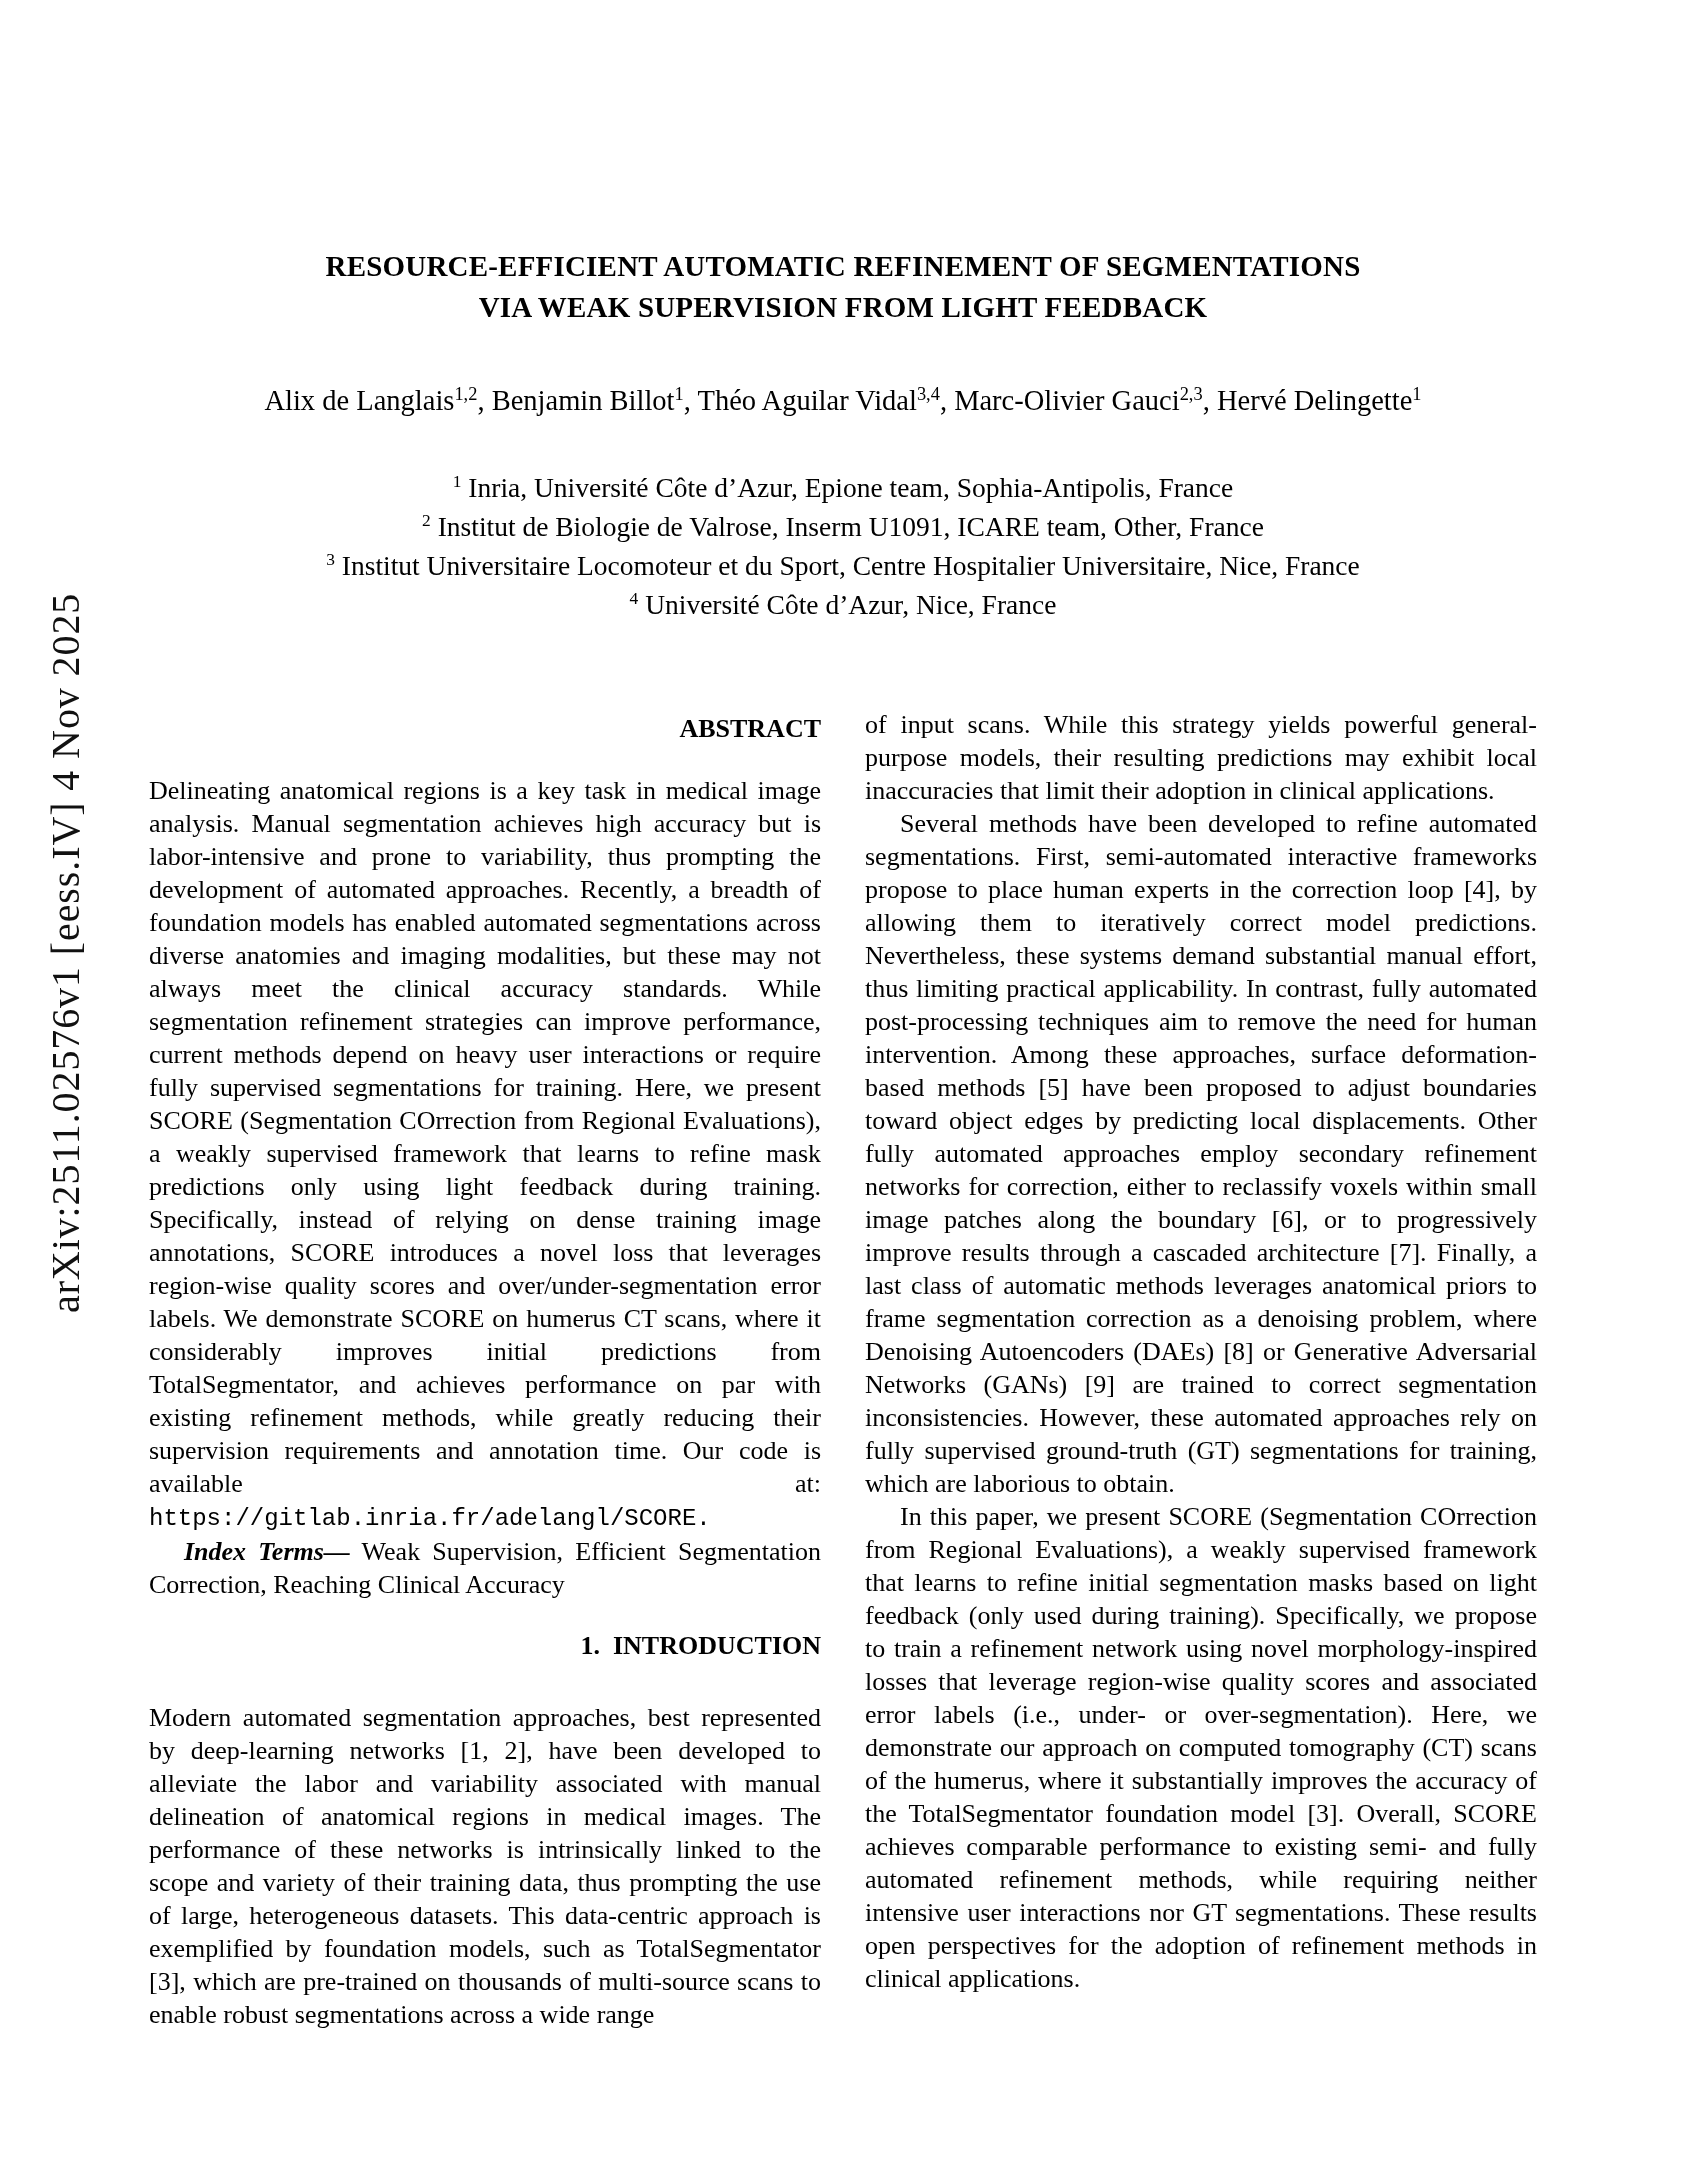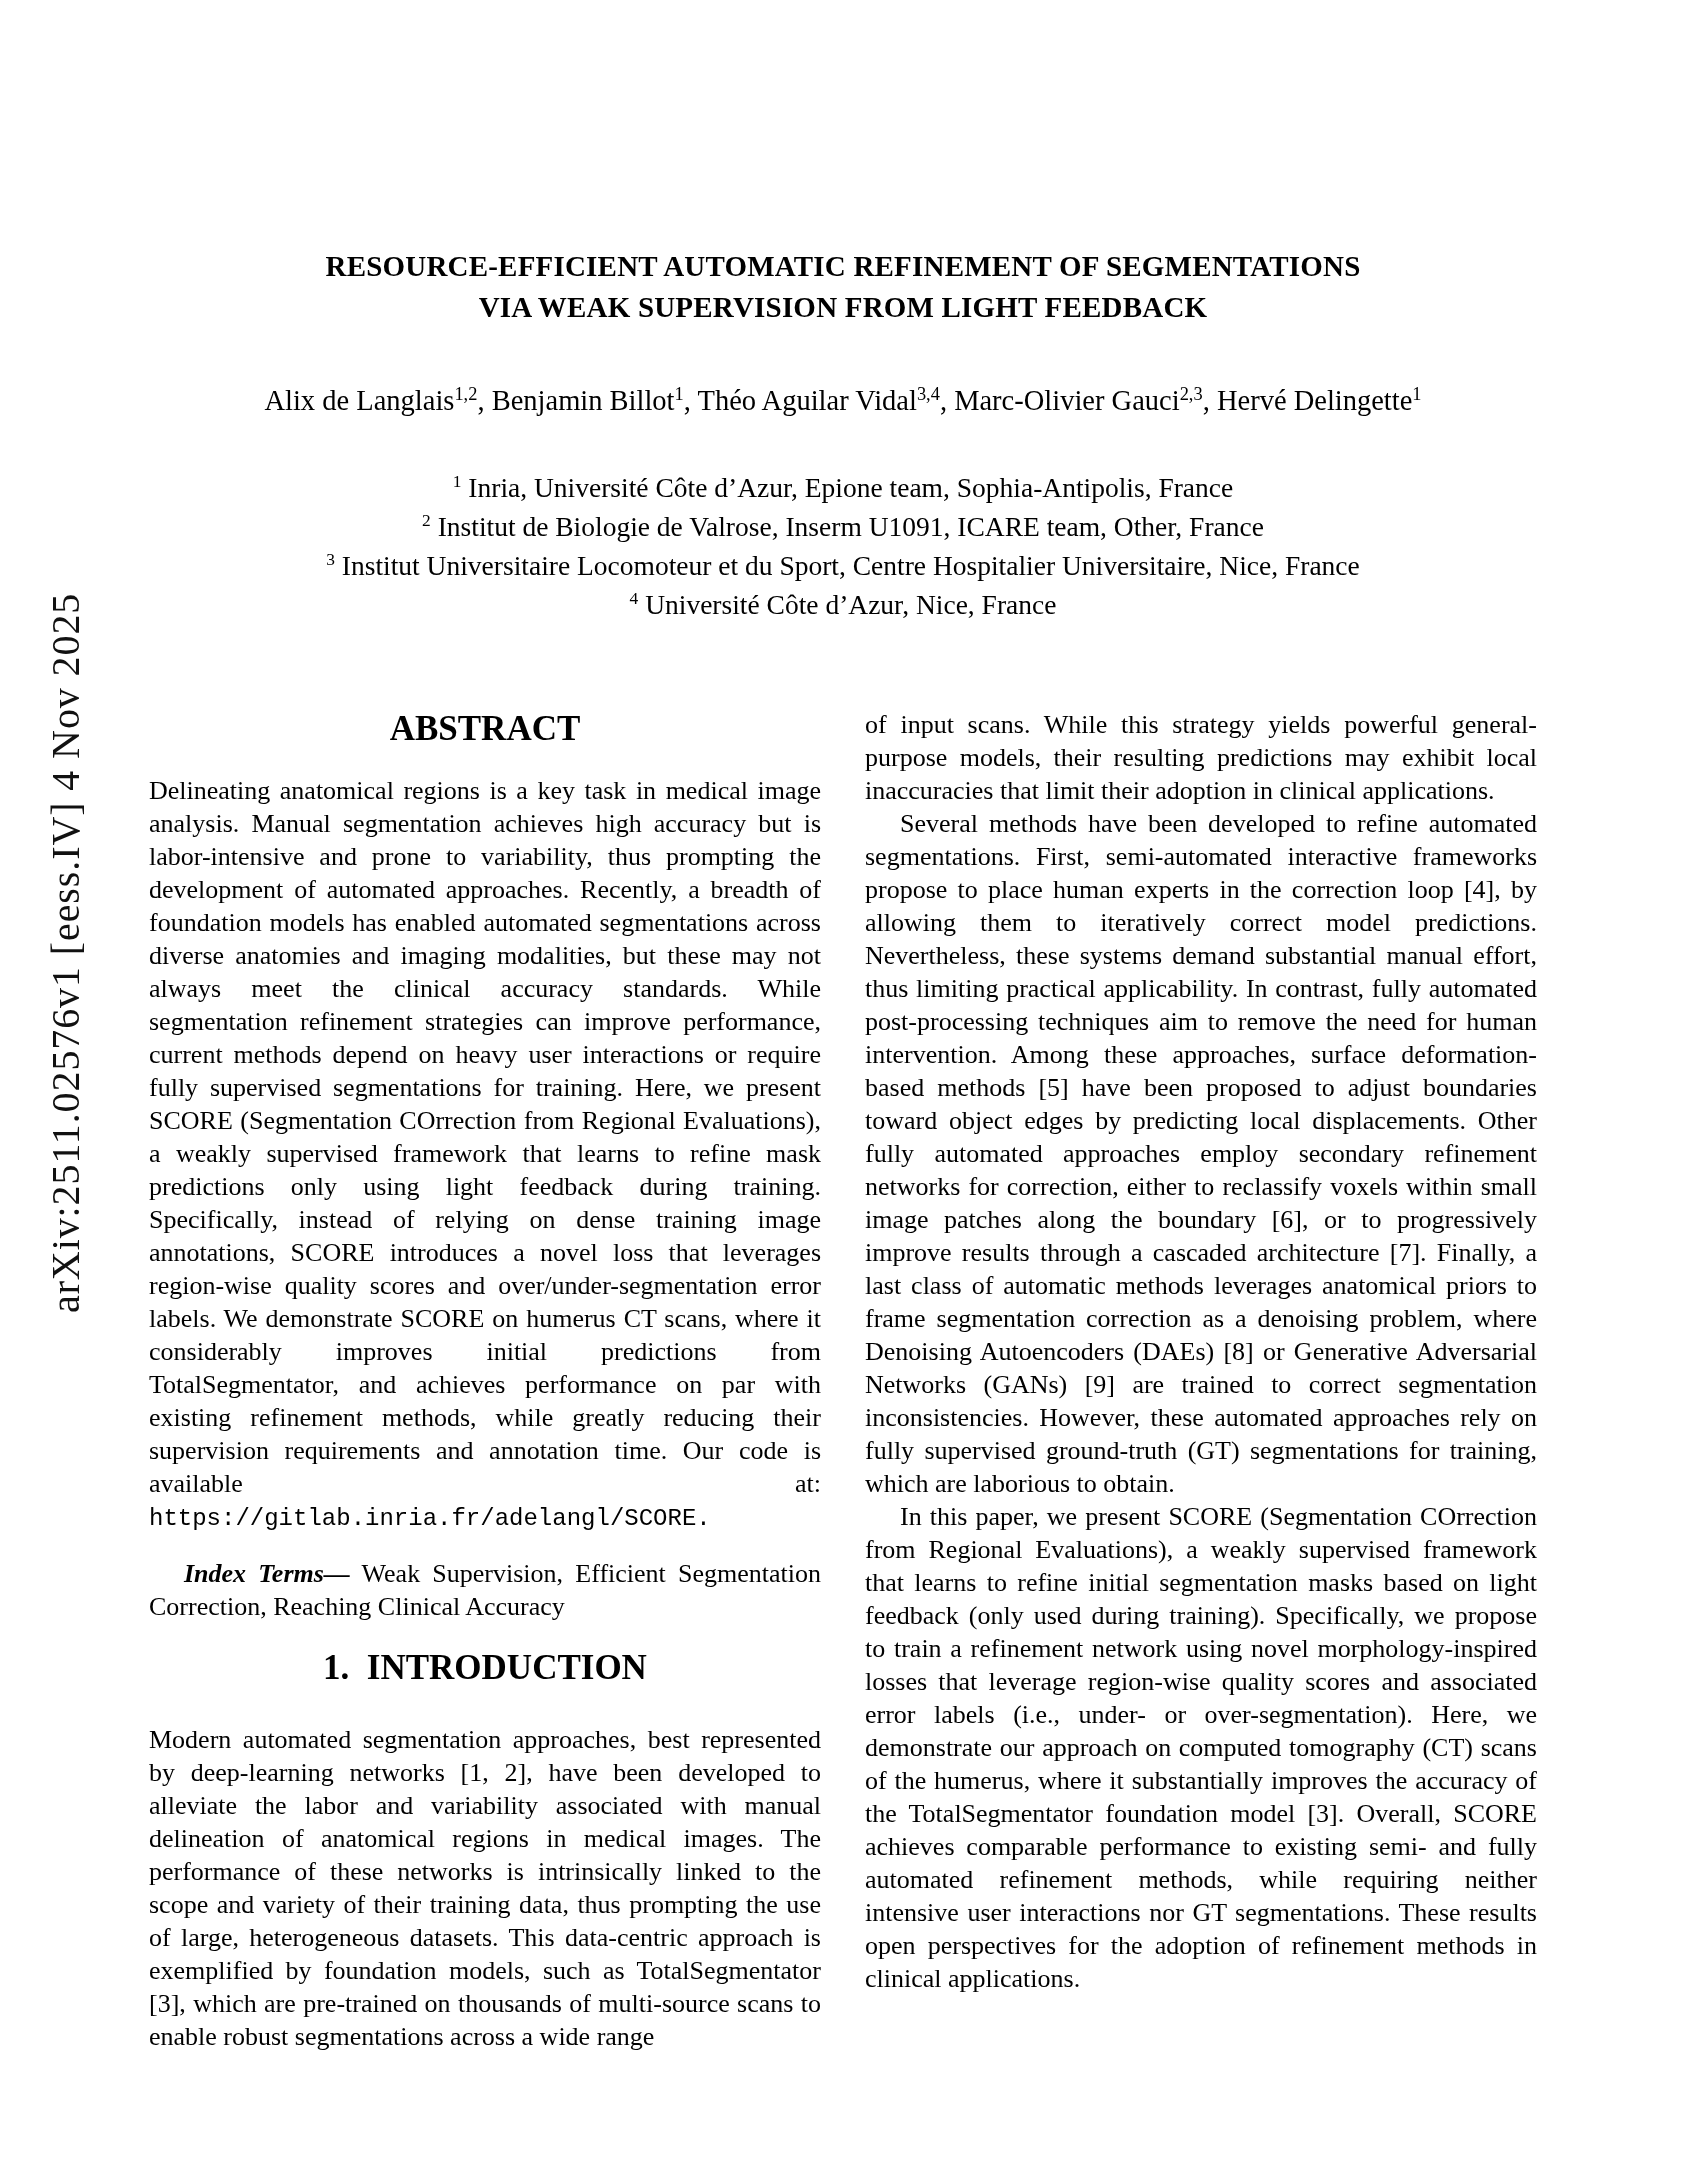--- a/index.html
+++ b/index.html
@@ -72,33 +72,33 @@
   .col {
     width: 672px;
     font-size: 26px;
     line-height: 33px;
     text-align: justify;
     hyphens: auto;
     -webkit-hyphens: auto;
   }
   .section-heading {
     margin: 0;
-    font-size: 35px;
+    font-size: 26px;
     font-weight: 700;
-    text-align: center;
+    text-align: right;
   }
   .abstract-heading {
     margin: 3.7px 0 29px 0;
   }
   .intro-heading {
     margin: 28px 0 39px 0;
   }
   .para { margin: 0; }
   .para.indent { text-indent: 35px; }
-  .index-terms { margin-top: 22px; }
+  .index-terms { }
   .bold-italic {
     font-weight: 700;
     font-style: italic;
   }
   .mono {
     font-family: "Liberation Mono", "DejaVu Sans Mono", monospace;
     font-size: 24px;
   }
   sup { line-height: 0; }
 </style>

